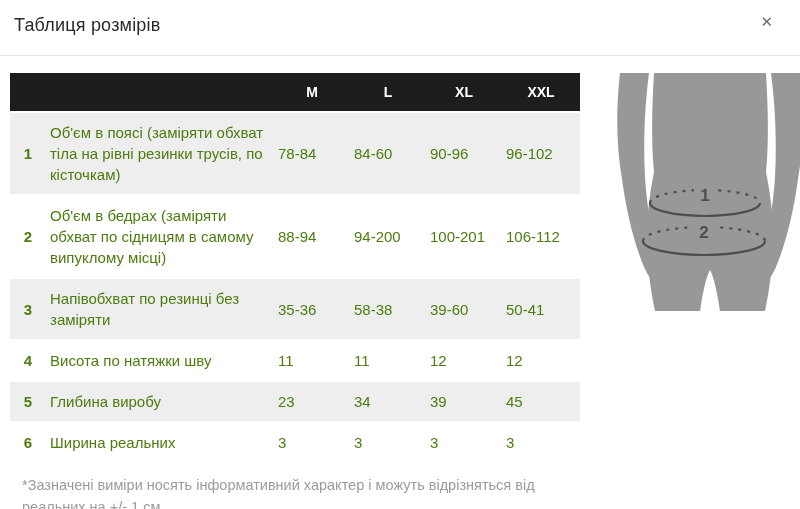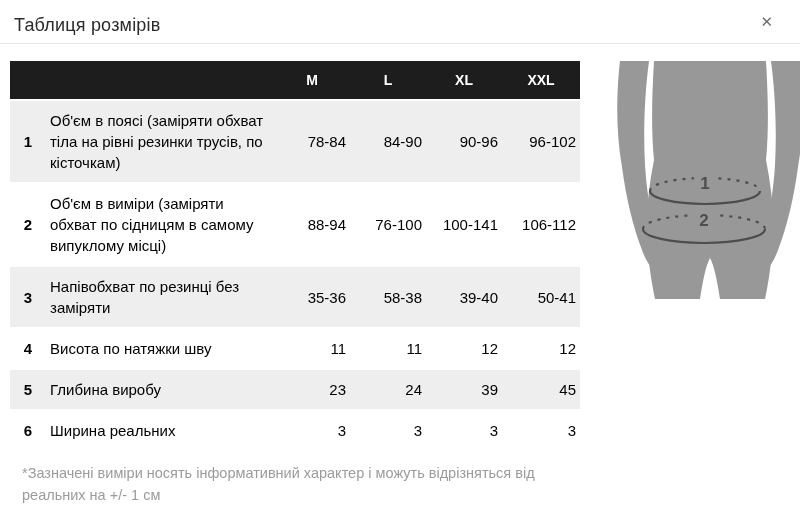--- a/index.html
+++ b/index.html
@@ -6,21 +6,21 @@
   html, body { width: 800px; height: 509px; }
   body {
     font-family: "Liberation Sans", "DejaVu Sans", sans-serif;
     background: #ffffff;
     color: #3b3b3b;
     overflow: hidden;
     position: relative;
   }
   .modal-header {
     position: relative;
-    height: 44px;
+    height: 56px;
     padding: 15px 16px 0 14px;
     border-bottom: 1px solid #e7e7e7;
   }
   .modal-title {
     font-size: 18px;
     color: #2b2b2b;
     letter-spacing: 0.2px;
   }
   .close-btn {
     position: absolute;
@@ -49,28 +49,28 @@
     font-weight: bold;
     height: 39px;
     text-align: center;
     border-bottom: 2px solid #ffffff;
   }
   table.size-table tbody tr { background: #ffffff; }
   table.size-table tbody tr.alt { background: #eeeeee; }
   table.size-table tbody td {
     font-size: 15px;
     line-height: 21px;
-    color: #000000;
+    color: #4d7c0f;
     padding: 9px 4px;
     vertical-align: middle;
     border-bottom: 2px solid #ffffff;
   }
   td.cell-num { text-align: center; font-weight: bold; color: #333333; }
   td.cell-desc { text-align: left; padding-left: 8px; padding-right: 16px; }
-  td.cell-val { text-align: right; }
+  td.cell-val { text-align: left; }
   .footnote {
     margin: 10px 0 0 12px;
     width: 572px;
     font-size: 14.5px;
     line-height: 22px;
     color: #9b9b9b;
   }
   .figure-wrap {
     margin-left: 18px;
     width: 196px;
@@ -107,53 +107,53 @@
           <th>L</th>
           <th>XL</th>
           <th>XXL</th>
         </tr>
       </thead>
       <tbody>
         <tr class="alt">
           <td class="cell-num">1</td>
           <td class="cell-desc">Об'єм в поясі (заміряти обхват тіла на рівні резинки трусів, по кісточкам)</td>
           <td class="cell-val">78-84</td>
-          <td class="cell-val">84-90</td>
+          <td class="cell-val">84-60</td>
           <td class="cell-val">90-96</td>
           <td class="cell-val">96-102</td>
         </tr>
         <tr>
           <td class="cell-num">2</td>
-          <td class="cell-desc">Об'єм в виміри (заміряти обхват по сідницям в самому випуклому місці)</td>
+          <td class="cell-desc">Об'єм в бедрах (заміряти обхват по сідницям в самому випуклому місці)</td>
           <td class="cell-val">88-94</td>
-          <td class="cell-val">76-100</td>
-          <td class="cell-val">100-141</td>
+          <td class="cell-val">94-200</td>
+          <td class="cell-val">100-201</td>
           <td class="cell-val">106-112</td>
         </tr>
         <tr class="alt">
           <td class="cell-num">3</td>
           <td class="cell-desc">Напівобхват по резинці без заміряти</td>
           <td class="cell-val">35-36</td>
           <td class="cell-val">58-38</td>
-          <td class="cell-val">39-40</td>
+          <td class="cell-val">39-60</td>
           <td class="cell-val">50-41</td>
         </tr>
         <tr>
           <td class="cell-num">4</td>
           <td class="cell-desc">Висота по натяжки шву</td>
           <td class="cell-val">11</td>
           <td class="cell-val">11</td>
           <td class="cell-val">12</td>
           <td class="cell-val">12</td>
         </tr>
         <tr class="alt">
           <td class="cell-num">5</td>
           <td class="cell-desc">Глибина виробу</td>
           <td class="cell-val">23</td>
-          <td class="cell-val">24</td>
+          <td class="cell-val">34</td>
           <td class="cell-val">39</td>
           <td class="cell-val">45</td>
         </tr>
         <tr>
           <td class="cell-num">6</td>
           <td class="cell-desc">Ширина реальних</td>
           <td class="cell-val">3</td>
           <td class="cell-val">3</td>
           <td class="cell-val">3</td>
           <td class="cell-val">3</td>

